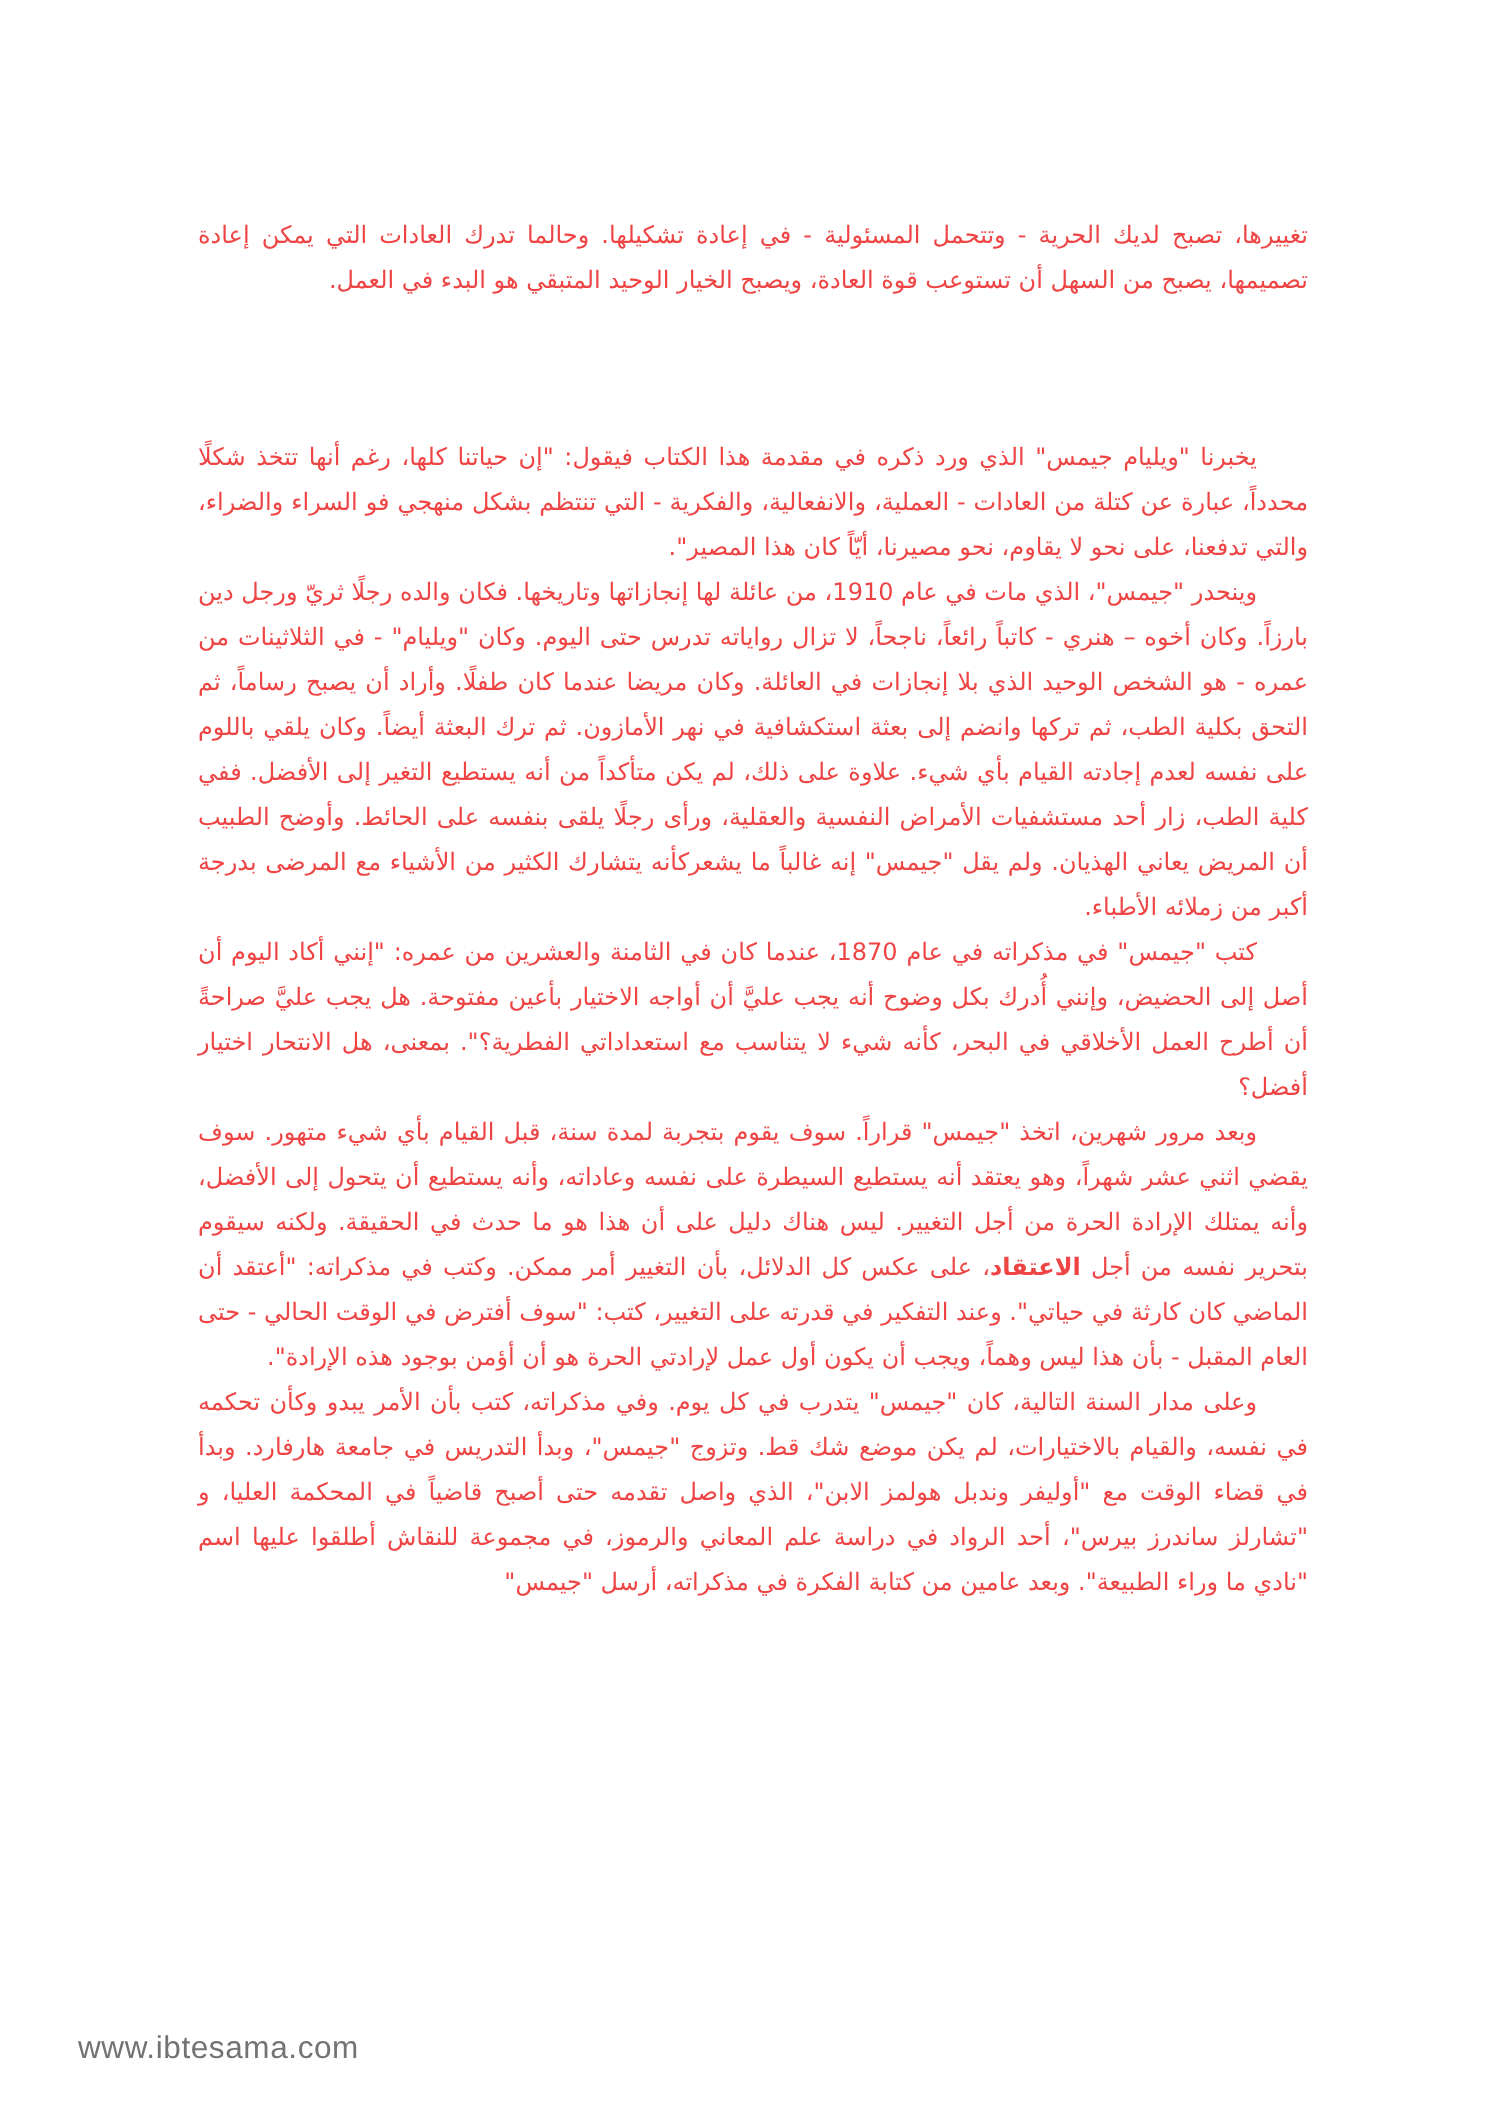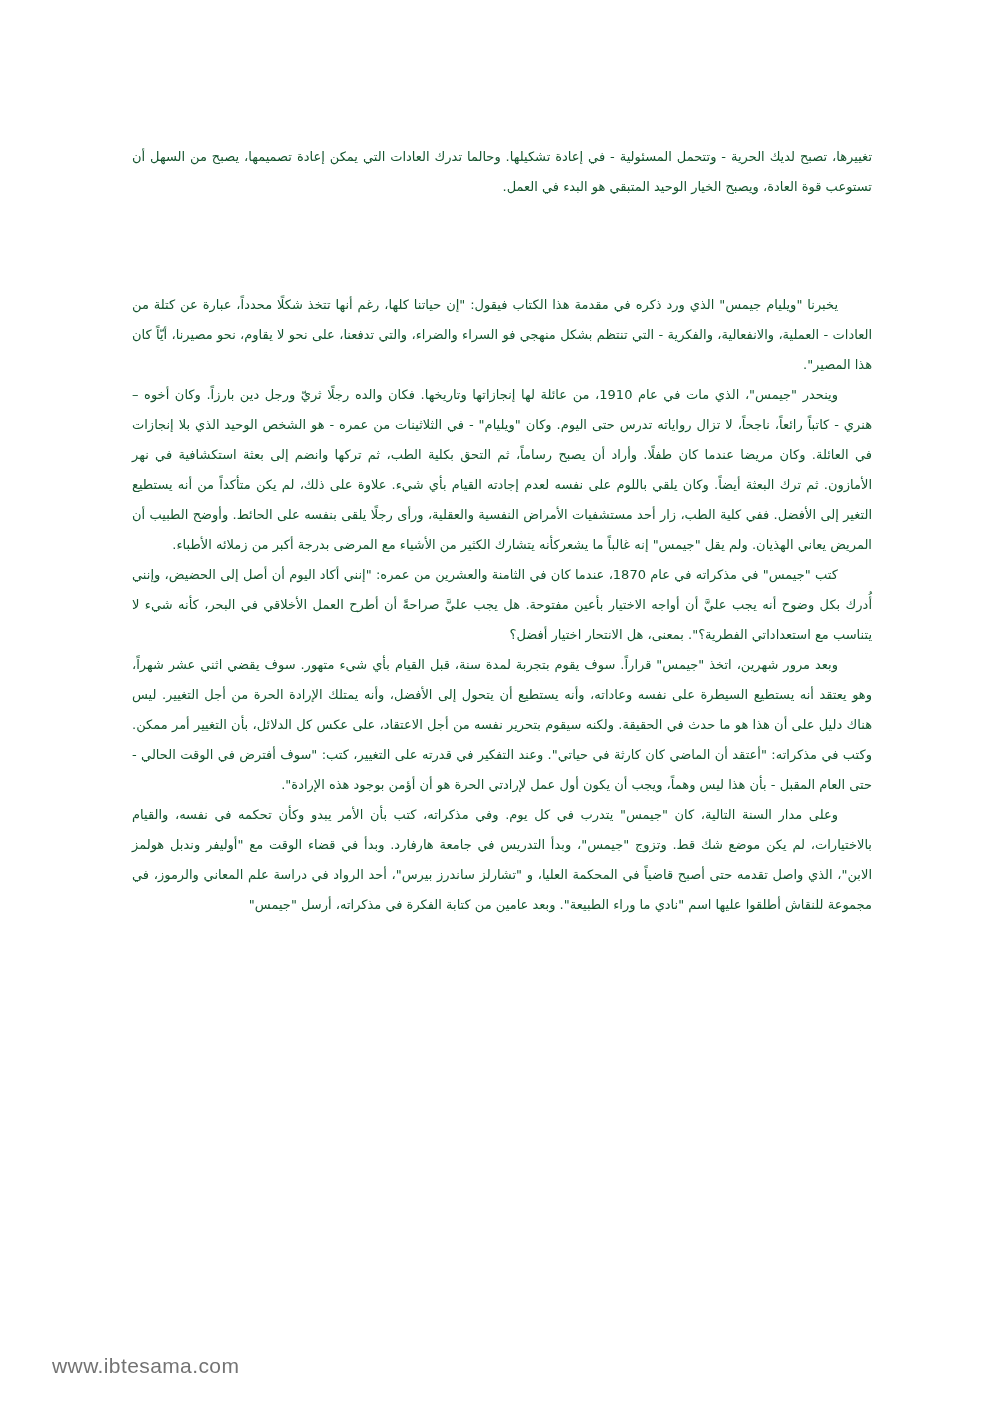--- a/index.html
+++ b/index.html
@@ -20,44 +20,44 @@
     box-sizing: border-box;
   }
   .content {
     position: absolute;
     top: 142px;
     right: 120px;
     left: 132px;
     direction: rtl;
     text-align: justify;
     text-justify: inter-word;
-    color: #14532d;
+    color: #ef4444;
     font-family: "DejaVu Sans", sans-serif;
-    font-size: 13px;
+    font-size: 16px;
     line-height: 30px;
   }
   .block-intro p {
     margin: 0;
     text-align: justify;
     text-indent: 0;
   }
   .gap {
     height: 88px;
   }
   .block-body p {
     margin: 0;
     text-align: justify;
     text-indent: 34px;
   }
   .block-intro p:last-child,
   .block-body p:last-child {
     margin-bottom: 0;
   }
   b, strong {
-    font-weight: normal;
+    font-weight: bold;
   }
   .watermark {
     position: absolute;
     left: 52px;
     top: 1354px;
     direction: ltr;
     text-align: left;
     color: #737373;
     font-family: "Liberation Sans", sans-serif;
     font-size: 21px;

